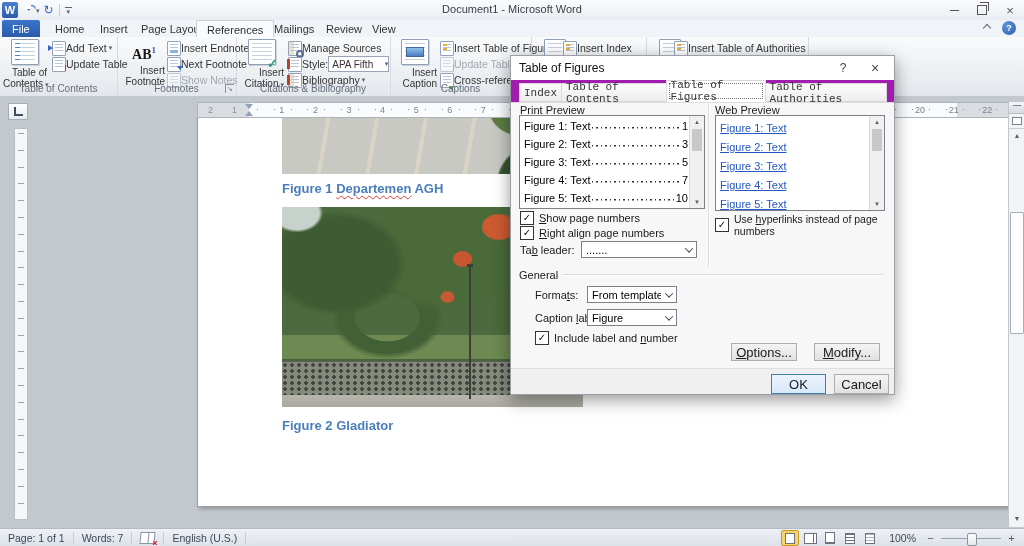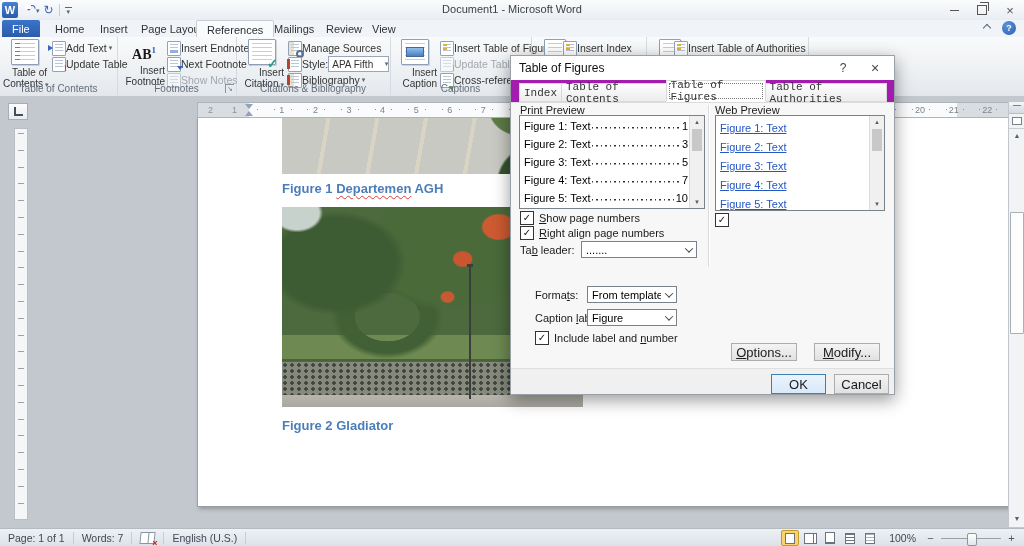--- a/index.html
+++ b/index.html
@@ -478,30 +478,35 @@
       <label class="cbrow" style="left:9px;top:108px">
         <span class="cbbox">✓</span>
         <span><span></span><u>S</u><span>how page numbers</span></span>
       </label>
       <label class="cbrow" style="left:9px;top:123px">
         <span class="cbbox">✓</span>
         <span><span></span><u>R</u><span>ight align page numbers</span></span>
       </label>
       <label class="cbrow" style="left:204px;top:110px;width:172px">
         <span class="cbbox">✓</span>
+        <span style="font-size:10.5px"><span>Use </span><u>h</u><span>yperlinks instead of page numbers</span></span>
       </label>
 
       <span class="plabel" style="left:9px;top:141px"><span>Ta</span><u>b</u><span> leader:</span></span>
       <div class="combo" style="left:70px;top:138px;width:116px;height:17px">
         <span class="cv">.......</span>
         <span class="chev">
             <i></i>
           </span>
       </div>
 
+      <div class="grpline" style="top:166px">
+        <span>General</span>
+          <span class="ln"></span>
+      </div>
       <span class="plabel" style="left:24px;top:186px"><span>Forma</span><u>t</u><span>s:</span></span>
       <div class="combo" style="left:76px;top:183px;width:90px;height:17px">
         <span class="cv">From template</span>
         <span class="chev">
             <i></i>
           </span>
       </div>
       <span class="plabel" style="left:24px;top:209px"><span>Caption </span><u>l</u><span>abel:</span></span>
       <div class="combo" style="left:76px;top:206px;width:90px;height:17px">
         <span class="cv">Figure</span>

